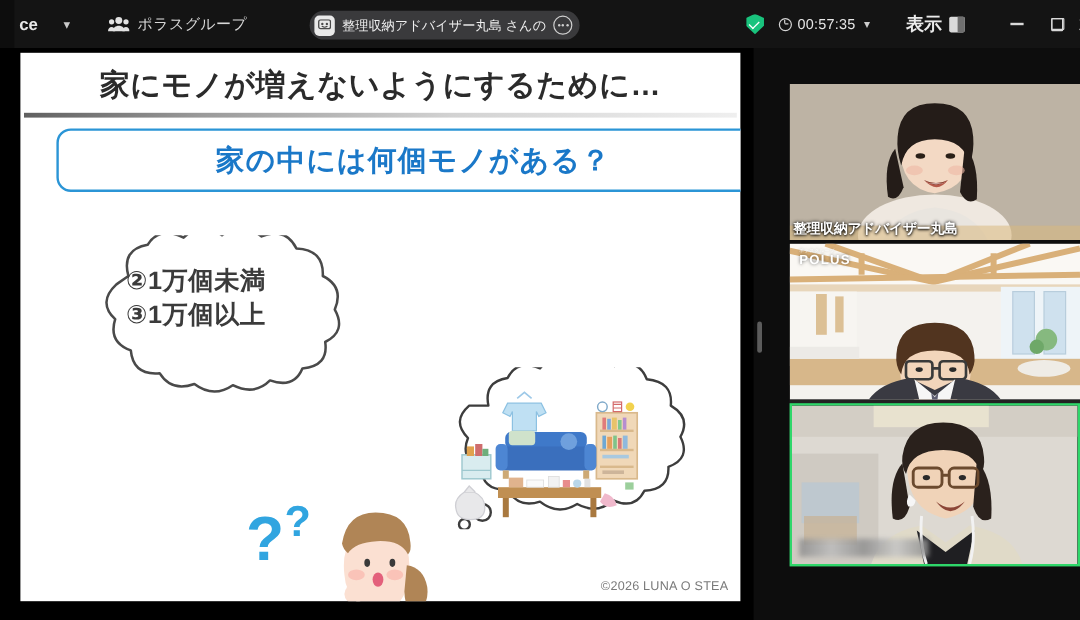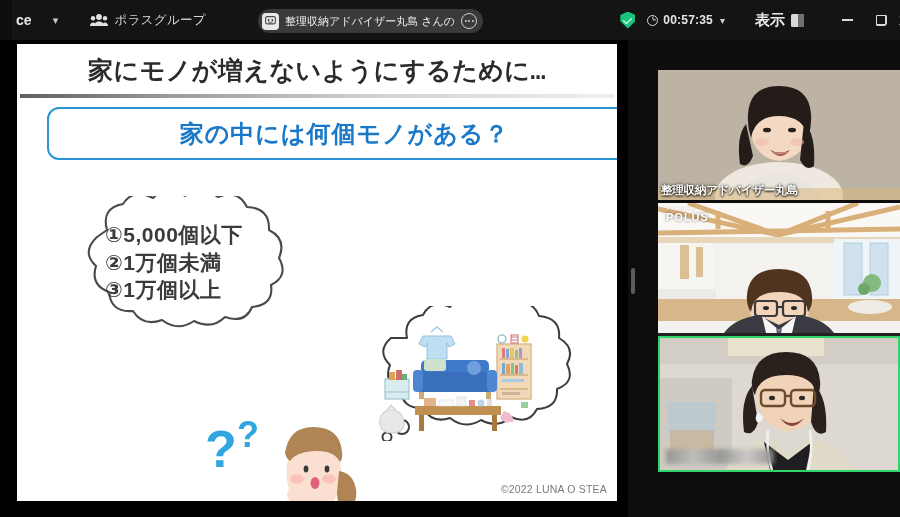--- a/index.html
+++ b/index.html
@@ -62,21 +62,21 @@
   .timer-grp { display: flex; align-items: center; gap: 5px; }
   .clock-icon {
     width: 11px; height: 11px; border: 1.3px solid #d5d5d5; border-radius: 50%;
     position: relative;
   }
   .clock-icon:before, .clock-icon:after {
     content: ""; position: absolute; background: #d5d5d5; left: 50%; top: 50%;
   }
   .clock-icon:before { width: 1.2px; height: 3.4px; transform: translate(-50%,-100%); }
   .clock-icon:after  { width: 3px; height: 1.2px; transform: translate(0,-50%); }
-  .timer-text { color: #e6e6e6; font-size: 12px; font-weight: 700; letter-spacing: .2px; }
+  .timer-text { color: #e6e6e6; font-size: 12px; font-weight: 400; letter-spacing: .2px; }
   .chev-sm { color: #cdcdcd; font-size: 10px; margin-left: 2px; }
   .view-grp { display: flex; align-items: center; gap: 6px; margin-left: 30px; }
   .view-label { color: #ebebeb; font-size: 15px; font-weight: 600; }
   .layout-icon {
     width: 13px; height: 13px; background: #d9d9d9; border-radius: 1.5px; position: relative;
   }
   .layout-icon:after {
     content:""; position:absolute; left: 6.5px; top: 0; width: 6.5px; height: 13px;
     background: #6f6f6f; border-radius: 0 1.5px 1.5px 0;
   }
@@ -105,21 +105,21 @@
   
   .stage {
     position: absolute; left: 0; top: 40px; width: 628px; height: 477px; background: #000;
   }
   .slide {
     position: absolute; left: 17px; top: 4px; width: 600px; height: 457px;
     background: #ffffff; overflow: hidden;
   }
   .slide-title {
     position: absolute; left: 0; top: 10px; width: 600px; text-align: center;
-    font-size: 25px; font-weight: 700; color: #2b2b2b; letter-spacing: .5px; font-family: Liberation Mono, monospace;
+    font-size: 25px; font-weight: 700; color: #2b2b2b; letter-spacing: .5px;
   }
   .title-rule {
     position: absolute; left: 3px; top: 50px; width: 594px; height: 4px;
     background: linear-gradient(to right, #606060 0%, #9a9a9a 25%, #d2d2d2 60%, #efefef 100%);
   }
   .qbox {
     position: absolute; left: 30px; top: 63px; width: 595px; height: 53px;
     border: 2.5px solid #2b95d6; border-radius: 12px; background: #fff;
     display: flex; align-items: center; justify-content: center;
   }
@@ -258,21 +258,20 @@
 
       <div class="bubble-text-wrap">
         <svg width="300" height="150" viewBox="0 0 300 150">
           <path d="M45 34
                    q-6-22 16-26 q10-16 30-6 q14-14 32-2 q16-12 33 1 q20-8 29 10
                    q23 1 22 23 q18 9 10 28 q10 18-8 27 q3 20-19 22
                    q-7 17-27 10 q-13 13-31 4 q-16 11-32-1 q-19 7-29-9
                    q-22 2-24-19 q-19-7-13-26 q-15-14 1-29 z" fill="#ffffff" stroke="#4a4a4a" stroke-width="2.1" stroke-linejoin="round"></path>
         </svg>
         <div class="options">
-          <div>①5,000個以下</div>
           <div>②1万個未満</div>
           <div>③1万個以上</div>
         </div>
       </div>
 
       <div class="bubble-room">
         <svg width="250" height="135" viewBox="0 0 250 135">
           <path d="M38 32 q-4-20 16-23 q8-16 27-8 q12-15 30-3 q16-13 32 1 q20-7 27 11
                    q22 2 20 22 q17 10 8 26 q9 18-10 25 q1 19-20 20
                    q-8 16-26 8 q-13 12-30 3 q-16 10-31-2 q-18 6-27-10
@@ -369,21 +368,21 @@
               <pattern id="stripes" width="8" height="8" patternUnits="userSpaceOnUse">
                 <rect width="8" height="4" fill="#f8a5be" opacity=".75"></rect>
               </pattern>
             </defs>
             <path d="M88 96 q-16 8-14 32" stroke="#fbe0d2" stroke-width="13" fill="none" stroke-linecap="round"></path>
             <circle cx="90" cy="76" r="8" fill="#fbe0d2"></circle>
           </g>
         </svg>
       </div>
 
-      <div class="copyright">©2022 LUNA O STEA</div>
+      <div class="copyright">©2026 LUNA O STEA</div>
     </div>
   </div>
 
   <div class="divider-handle"></div>
 
   <div class="rail">
 
     <div class="tile tile-1">
       <svg width="242" height="130" viewBox="0 0 242 130">
         <rect width="242" height="130" fill="#b5ab9b"></rect>

